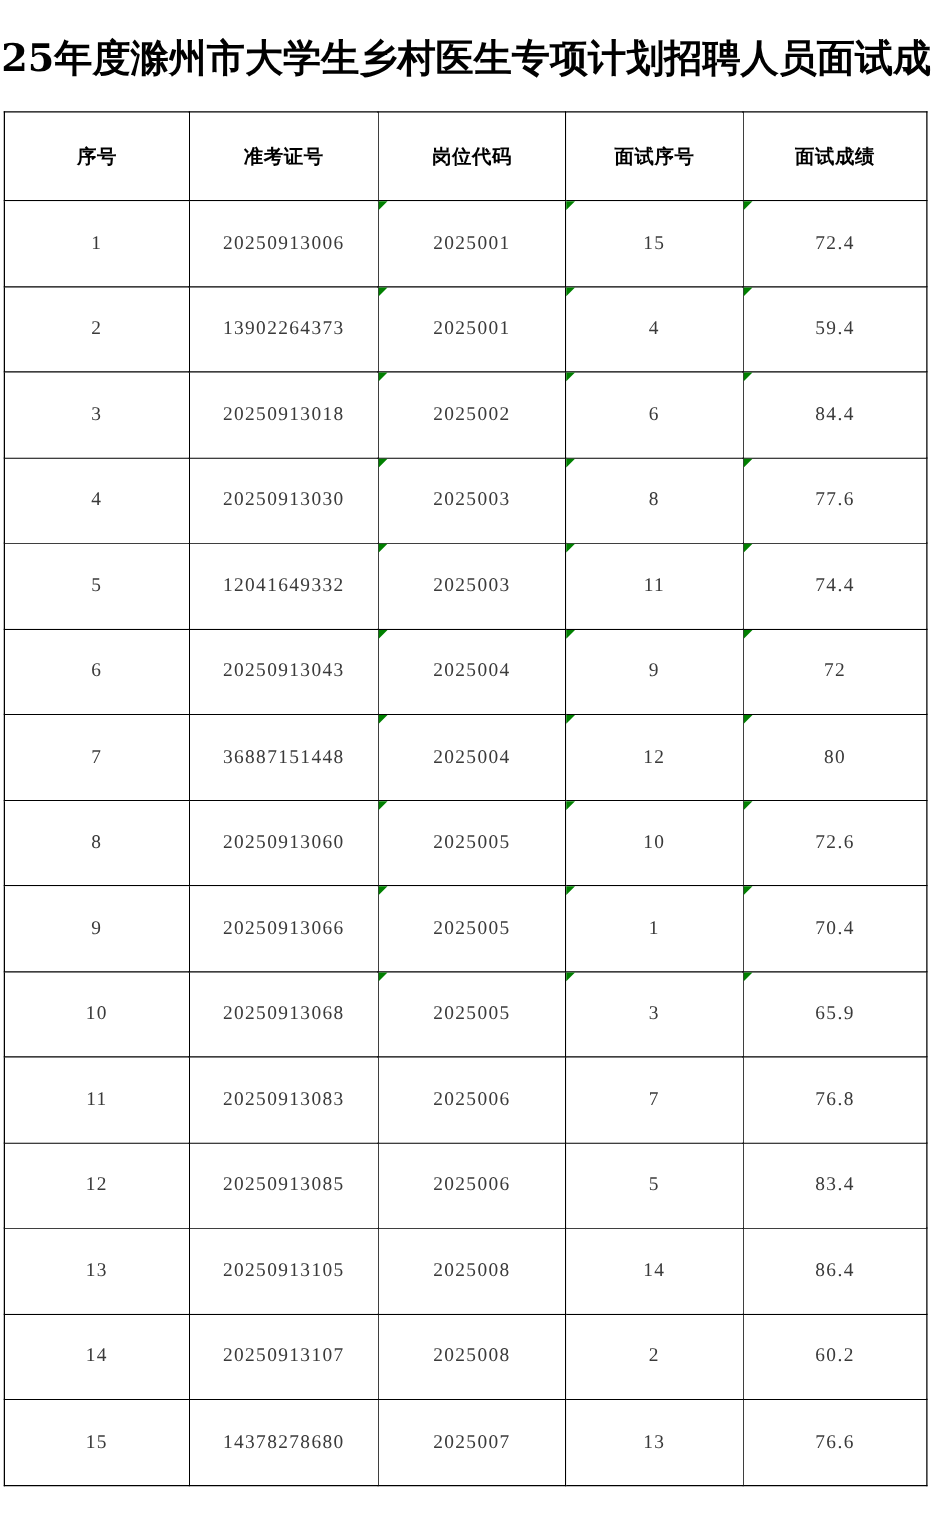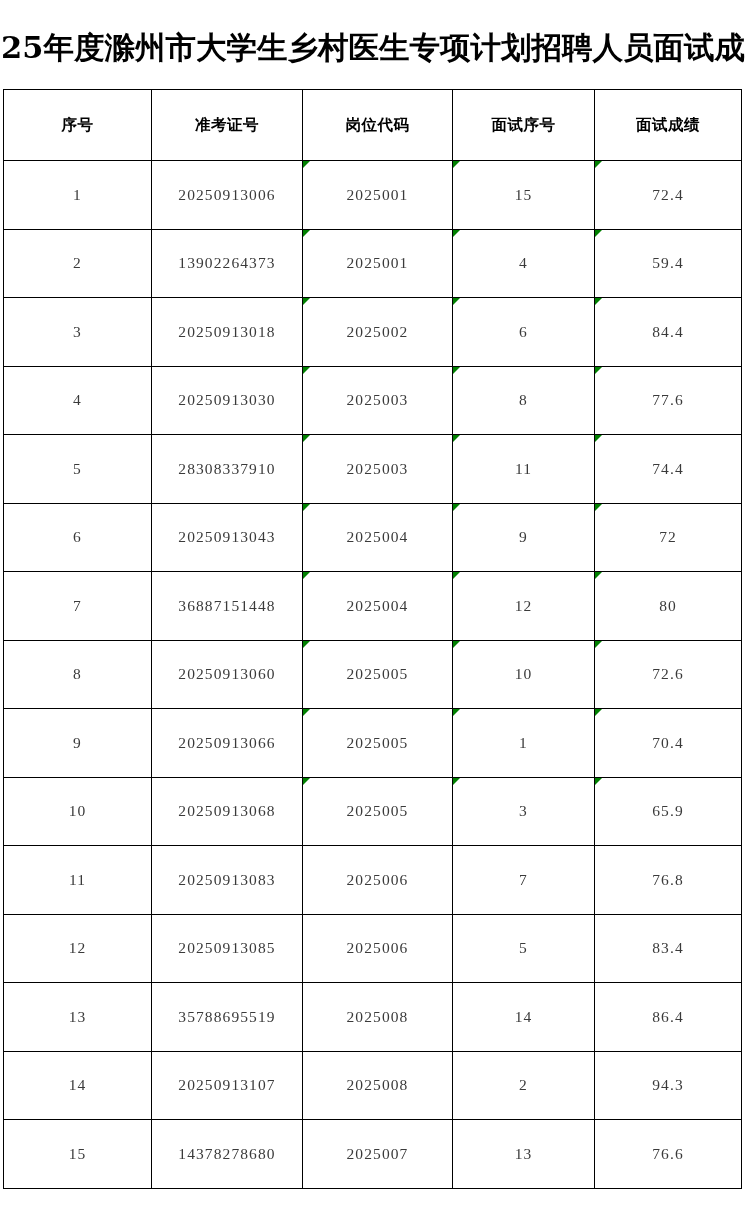--- a/index.html
+++ b/index.html
@@ -141,21 +141,21 @@
       </tr>
       <tr>
         <td>4</td>
         <td>20250913030</td>
         <td class="flag">2025003<span></span></td>
         <td class="flag">8<span></span></td>
         <td class="flag">77.6<span></span></td>
       </tr>
       <tr>
         <td>5</td>
-        <td>28308337910</td>
+        <td>12041649332</td>
         <td class="flag">2025003<span></span></td>
         <td class="flag">11<span></span></td>
         <td class="flag">74.4<span></span></td>
       </tr>
       <tr>
         <td>6</td>
         <td>20250913043</td>
         <td class="flag">2025004<span></span></td>
         <td class="flag">9<span></span></td>
         <td class="flag">72<span></span></td>
@@ -197,31 +197,31 @@
       </tr>
       <tr>
         <td>12</td>
         <td>20250913085</td>
         <td>2025006</td>
         <td>5</td>
         <td>83.4</td>
       </tr>
       <tr>
         <td>13</td>
-        <td>35788695519</td>
+        <td>20250913105</td>
         <td>2025008</td>
         <td>14</td>
         <td>86.4</td>
       </tr>
       <tr>
         <td>14</td>
         <td>20250913107</td>
         <td>2025008</td>
         <td>2</td>
-        <td>94.3</td>
+        <td>60.2</td>
       </tr>
       <tr>
         <td>15</td>
         <td>14378278680</td>
         <td>2025007</td>
         <td>13</td>
         <td>76.6</td>
       </tr>
     </tbody>
 </table>

